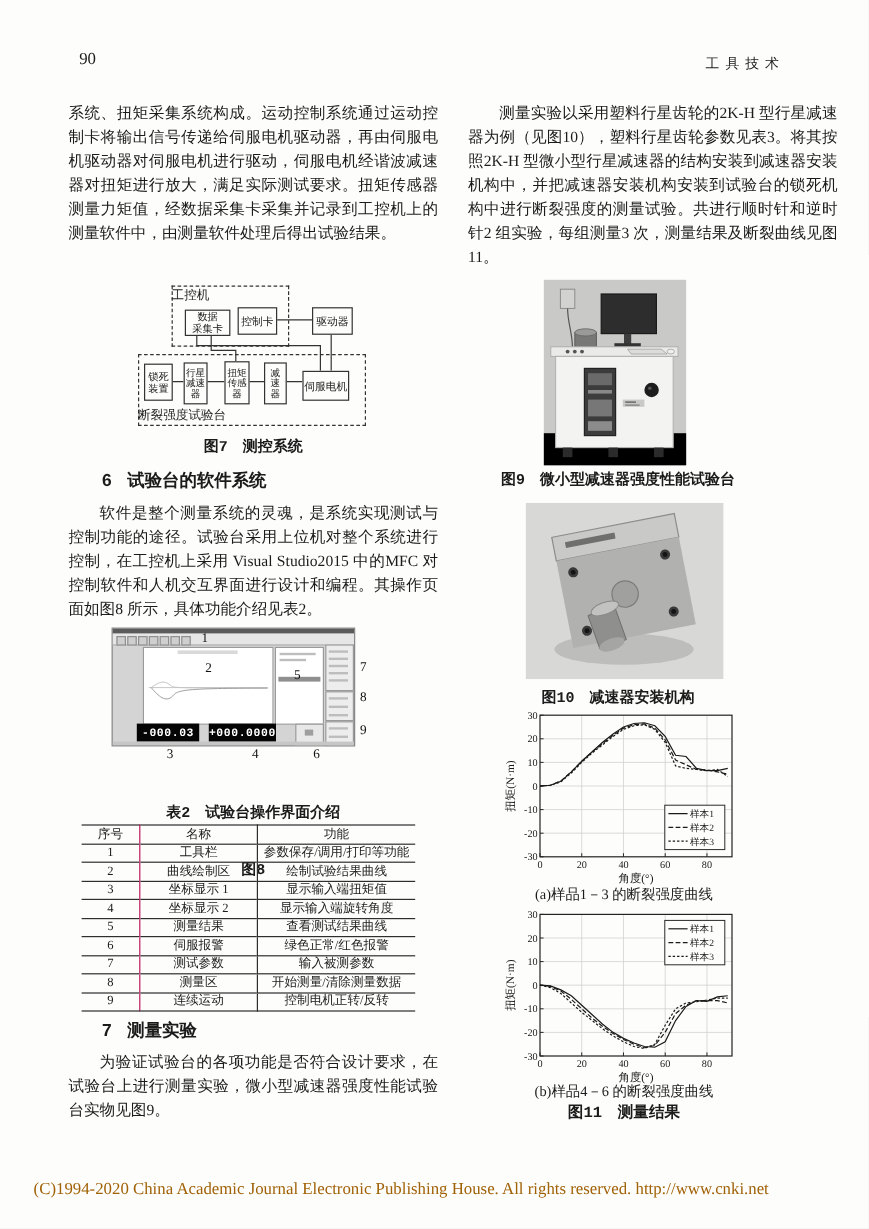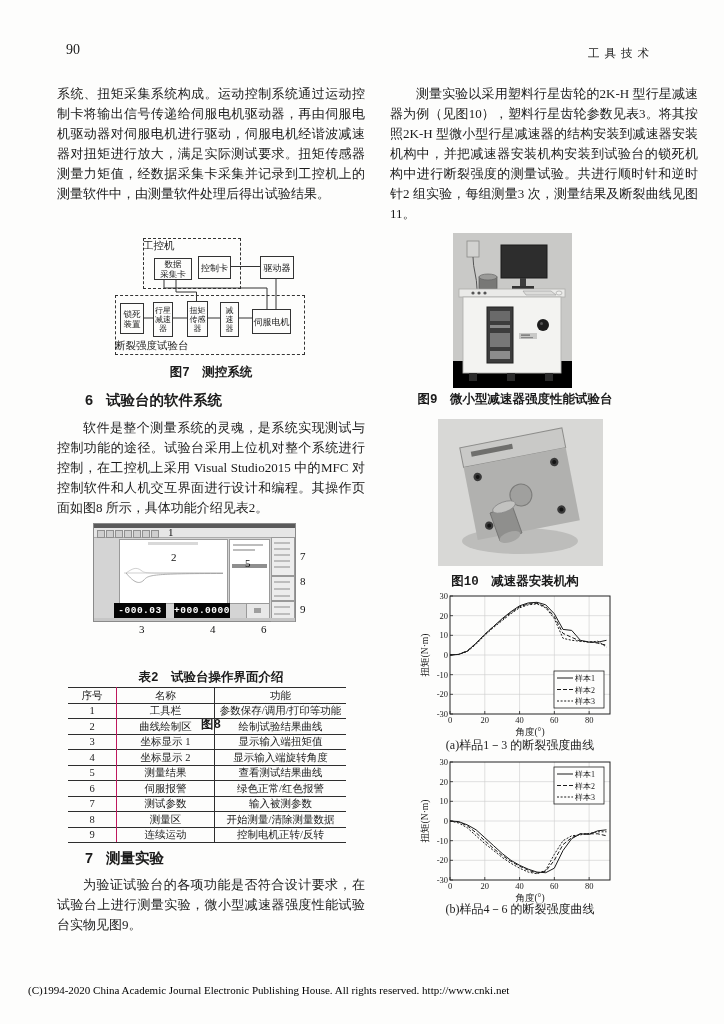--- a/index.html
+++ b/index.html
@@ -63,21 +63,21 @@
   #photo9{left:453px;top:233px;} #photo10{left:438px;top:419px;}
   #fig9cap{left:405px;top:391px;width:220px;}
   #fig10cap{left:405px;top:573px;width:220px;}
   .chartsvg{position:absolute;font-family:"Liberation Serif","DejaVu Serif",serif;}
   #chart-a{left:420px;top:589px;} #chart-b{left:420px;top:755px;}
   .subcap{position:absolute;font-size:12px;text-align:center;}
   #subcap-a{left:420px;top:737px;width:200px;}
   #subcap-b{left:420px;top:901px;width:200px;}
   #fig11cap{left:420px;top:918px;width:200px;font-size:13px;}
   
-  #copyright{left:28px;top:984px;width:670px;font-size:11px;color:#000000;}
+  #copyright{left:28px;top:984px;width:670px;font-size:14px;color:#a16207;}
 </style>
 </head>
 <body>
 
 <div class="page">
 
   <div class="abs" id="pagenum">90</div>
   <div class="abs" id="journal">工具技术</div>
 
   <div class="col" id="l-p1">系统、扭矩采集系统构成。运动控制系统通过运动控制卡将输出信号传递给伺服电机驱动器，再由伺服电机驱动器对伺服电机进行驱动，伺服电机经谐波减速器对扭矩进行放大，满足实际测试要求。扭矩传感器测量力矩值，经数据采集卡采集并记录到工控机上的测量软件中，由测量软件处理后得出试验结果。</div>
@@ -399,15 +399,16 @@
       <polyline points="30.0,66.0 38.7,68.0 47.4,72.9 56.1,80.8 64.8,88.6 73.5,95.5 82.2,102.4 90.9,108.3 99.6,113.2 108.3,117.1 117.0,118.7 125.7,115.2 134.3,99.4 143.0,85.7 151.7,80.8 160.4,79.8 169.1,78.4 177.8,76.8 186.5,76.8" fill="none" stroke="#1a1a1a" stroke-width="1" stroke-dasharray="2,1.6"></polyline>
       <rect x="134" y="12" width="50" height="37" fill="#fdfdfc" stroke="#222" stroke-width="0.8"></rect>
       <line x1="137" y1="19" x2="153" y2="19" stroke="#1a1a1a" stroke-width="1"></line>
       <text x="155" y="22" font-size="8" fill="#1a1a1a">样本1</text>
       <line x1="137" y1="30.5" x2="153" y2="30.5" stroke="#1a1a1a" stroke-width="1" stroke-dasharray="4,2"></line>
       <text x="155" y="33.5" font-size="8" fill="#1a1a1a">样本2</text>
       <line x1="137" y1="42" x2="153" y2="42" stroke="#1a1a1a" stroke-width="1" stroke-dasharray="2,1.6"></line>
       <text x="155" y="45" font-size="8" fill="#1a1a1a">样本3</text>
     </svg>
   <div class="subcap" id="subcap-b">(b)样品4－6 的断裂强度曲线</div>
+  <div class="figcap" id="fig11cap">图11　测量结果</div>
 
   <div class="abs" id="copyright">(C)1994-2020 China Academic Journal Electronic Publishing House. All rights reserved.   http://www.cnki.net</div>
 </div>
 
 </body></html>

